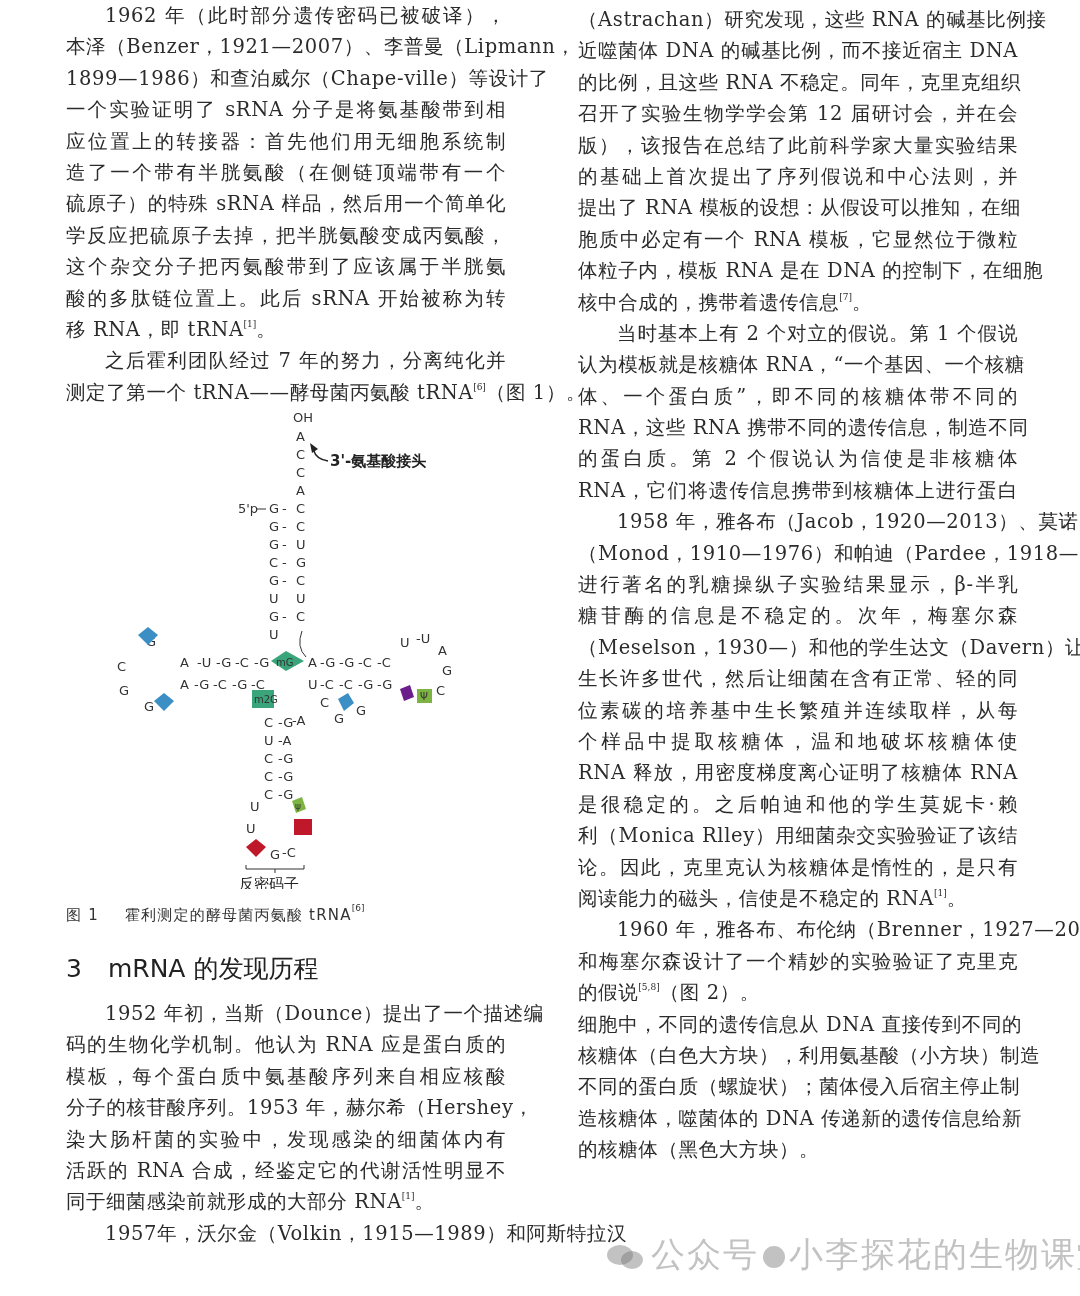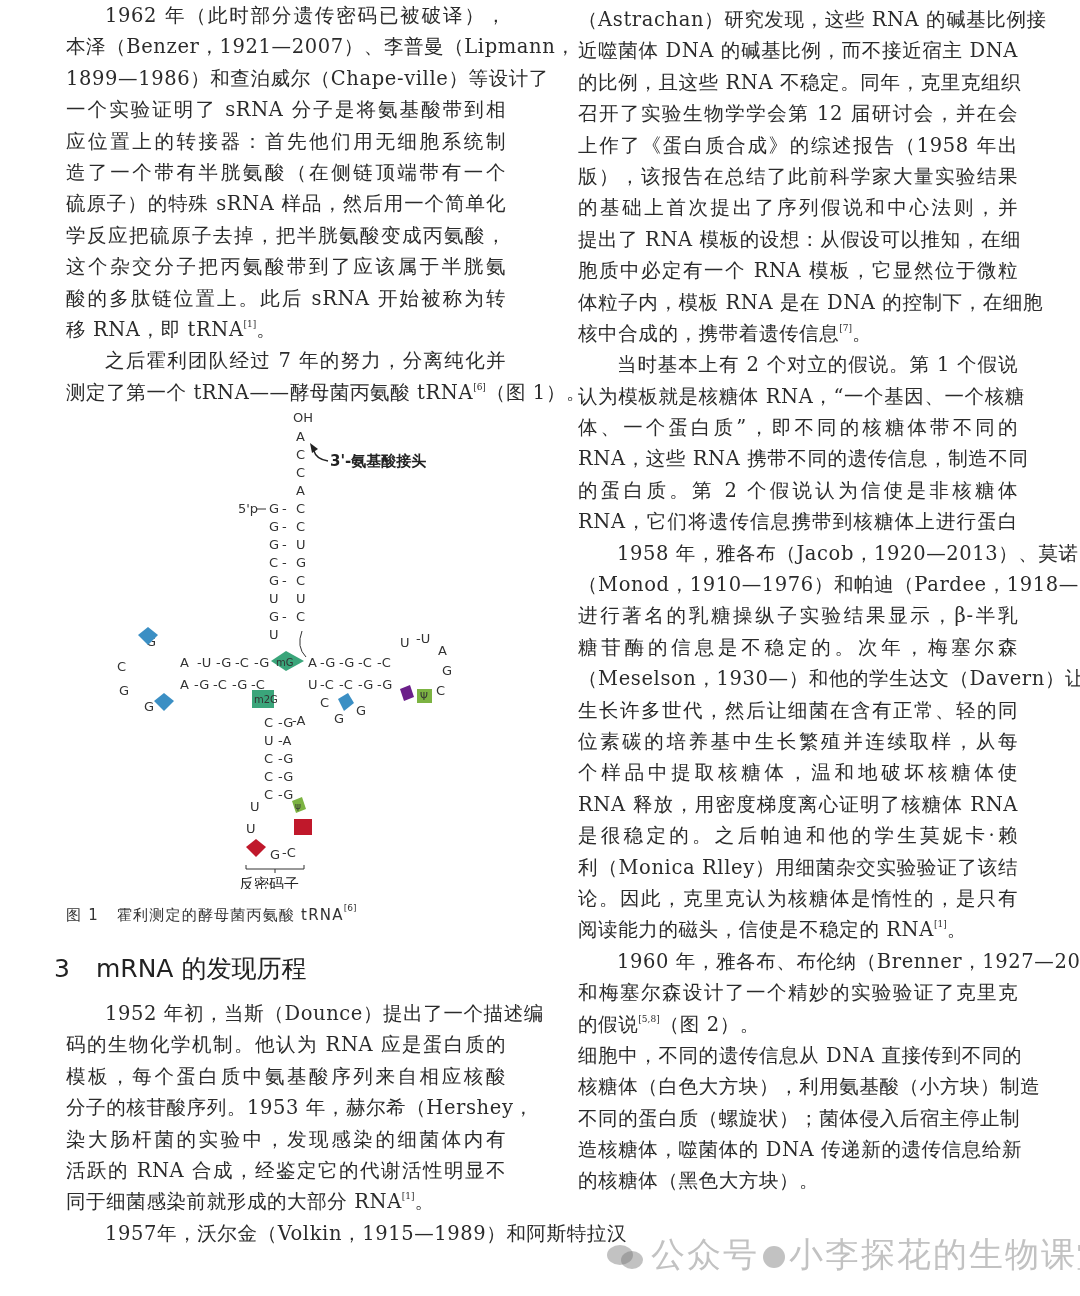--- a/index.html
+++ b/index.html
@@ -11,22 +11,22 @@
   .line { font-size: 19.5px; line-height: 31.4px; height: 31.4px; white-space: nowrap;
           text-align: justify; text-align-last: justify; letter-spacing: 0.6px; }
   .line.last { text-align-last: left; }
   .line.indent { padding-left: 39px; }
   sup.ref { font-size: 9px; vertical-align: 9px; line-height: 0; letter-spacing: 0; }
   .figure { position: absolute; left: 66px; top: 399px; width: 440px; height: 520px; }
   .figure svg { position: absolute; left: 0; top: 0; }
   .fig-caption { position: absolute; left: 66px; top: 906px; width: 440px;
                  font-family: "DejaVu Sans", "Liberation Sans", sans-serif; font-size: 15px;
                  color: #333; letter-spacing: 1.2px; }
-  .fig-caption .num { margin-right: 18px; }
-  .section-title { position: absolute; left: 54px; top: 952px; font-size: 25px;
+  .fig-caption .num { margin-right: 26px; }
+  .section-title { position: absolute; left: 66px; top: 952px; font-size: 25px;
                    font-family: "DejaVu Sans", "Liberation Sans", sans-serif; color: #222; white-space: nowrap; text-align: right; }
   .section-title .sec-num { margin-right: 26px; }
   .watermark { position: absolute; left: 605px; top: 1232px; font-size: 34px; color: rgba(120,120,120,0.45);
                font-family: "DejaVu Sans", "Liberation Sans", sans-serif; white-space: nowrap; letter-spacing: 2px; }
   .watermark .wm-icon { display: inline-block; width: 40px; height: 28px; vertical-align: middle; margin-right: 6px; }
   .wm-dot { display: inline-block; width: 22px; height: 22px; border-radius: 50%; background: rgba(120,120,120,0.45); vertical-align: middle; margin: 0 4px; }
   .base { font-family: "DejaVu Sans", "Liberation Sans", sans-serif; font-size: 13px; fill: #333; }
   .anno { font-family: "DejaVu Sans", "Liberation Sans", sans-serif; font-size: 15px; fill: #222; font-weight: bold; }
 </style>
 </head>
@@ -180,21 +180,20 @@
   <div class="line">活跃的 RNA 合成，经鉴定它的代谢活性明显不</div>
   <div class="line last"><span>同于细菌感染前就形成的大部分 RNA</span><sup class="ref">[1]</sup><span>。</span></div>
   <div class="line indent">1957年，沃尔金（Volkin，1915—1989）和阿斯特拉汉</div>
 </div>
 
 <div class="col col-right">
   <div class="line" style="margin-top:4px;">（Astrachan）研究发现，这些 RNA 的碱基比例接</div>
   <div class="line">近噬菌体 DNA 的碱基比例，而不接近宿主 DNA</div>
   <div class="line">的比例，且这些 RNA 不稳定。同年，克里克组织</div>
   <div class="line">召开了实验生物学学会第 12 届研讨会，并在会</div>
-  <div class="line">上作了《蛋白质合成》的综述报告（1958 年出</div>
   <div class="line">版），该报告在总结了此前科学家大量实验结果</div>
   <div class="line">的基础上首次提出了序列假说和中心法则，并</div>
   <div class="line">提出了 RNA 模板的设想：从假设可以推知，在细</div>
   <div class="line">胞质中必定有一个 RNA 模板，它显然位于微粒</div>
   <div class="line">体粒子内，模板 RNA 是在 DNA 的控制下，在细胞</div>
   <div class="line last"><span>核中合成的，携带着遗传信息</span><sup class="ref">[7]</sup><span>。</span></div>
 
   <div class="line indent">当时基本上有 2 个对立的假说。第 1 个假说</div>
   <div class="line">认为模板就是核糖体 RNA，“一个基因、一个核糖</div>
   <div class="line">体、一个蛋白质”，即不同的核糖体带不同的</div>

